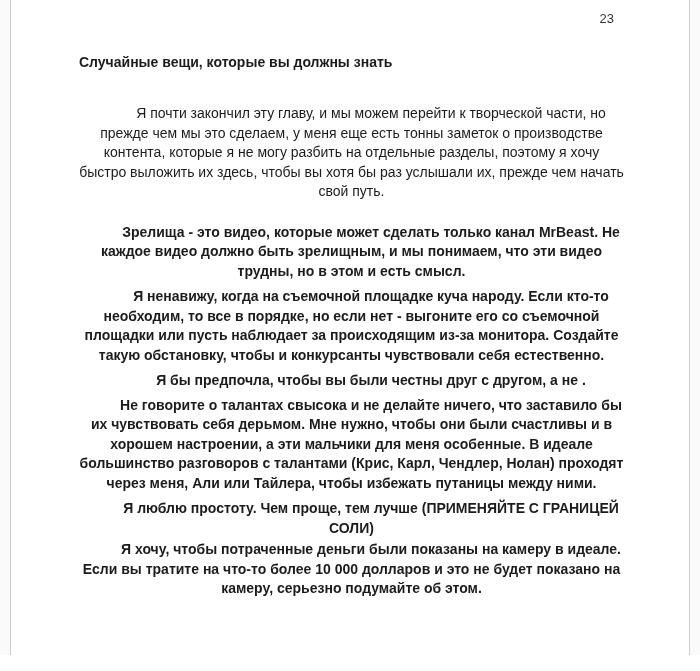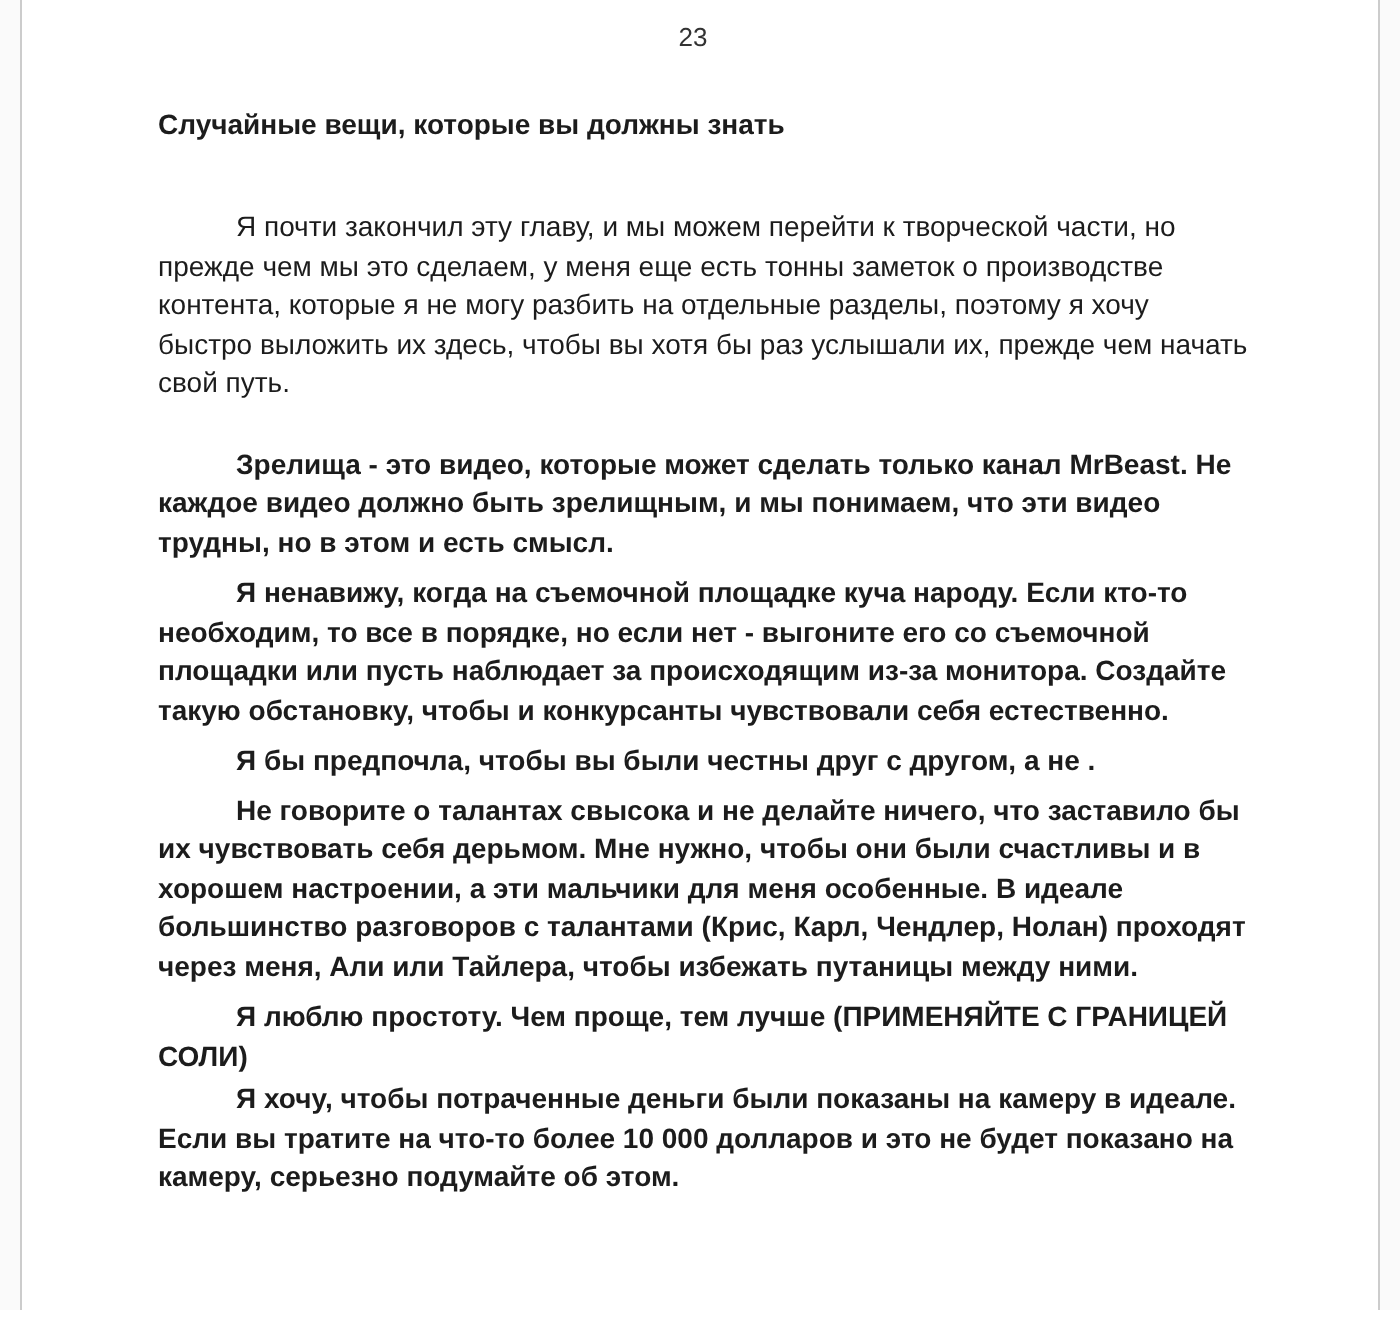--- a/index.html
+++ b/index.html
@@ -28,41 +28,41 @@
 
   .page {
     position: absolute;
     left: 79px;
     top: 0;
     width: 545px;
   }
   .page-number {
     margin-top: 11px;
     padding-right: 10px;
-    text-align: center;
+    text-align: right;
     font-size: 13px;
     line-height: 16px;
     color: #333333;
   }
   .doc-title {
     margin-top: 25px;
     text-align: left;
     font-size: 14px;
     line-height: 20px;
     font-weight: bold;
   }
   .body-text {
     margin-top: 32px;
   }
   .body-text p {
     margin: 0 0 6px 0;
     font-size: 14px;
     line-height: 19.5px;
     text-indent: 39px;
-    text-align: left;
+    text-align: center;
   }
   .body-text p.b        { font-weight: bold; }
   .body-text p.no-ind   { text-indent: 0; }
   .body-text p.sp-21    { margin-bottom: 21px; }
   .body-text p.sp-13    { margin-bottom: 5px; }
   .body-text p.sp-14    { margin-bottom: 2px; }
 </style>
 </head>
 <body>
 

